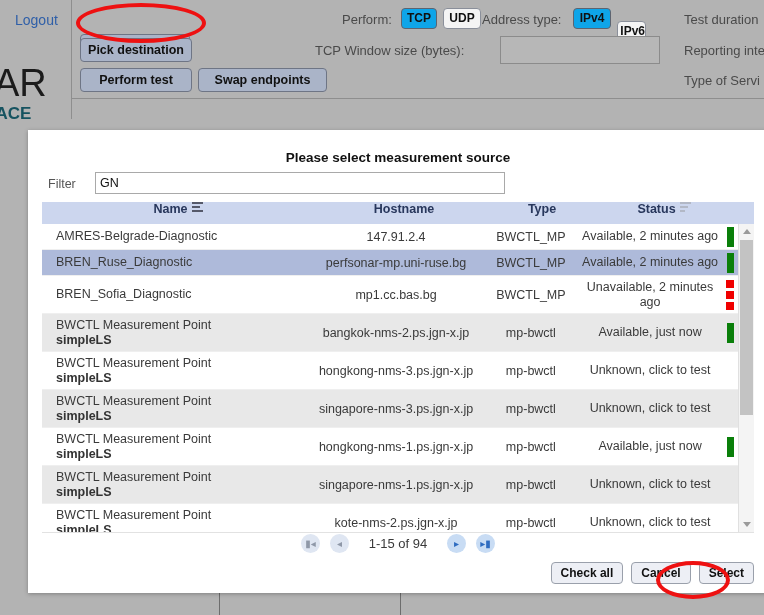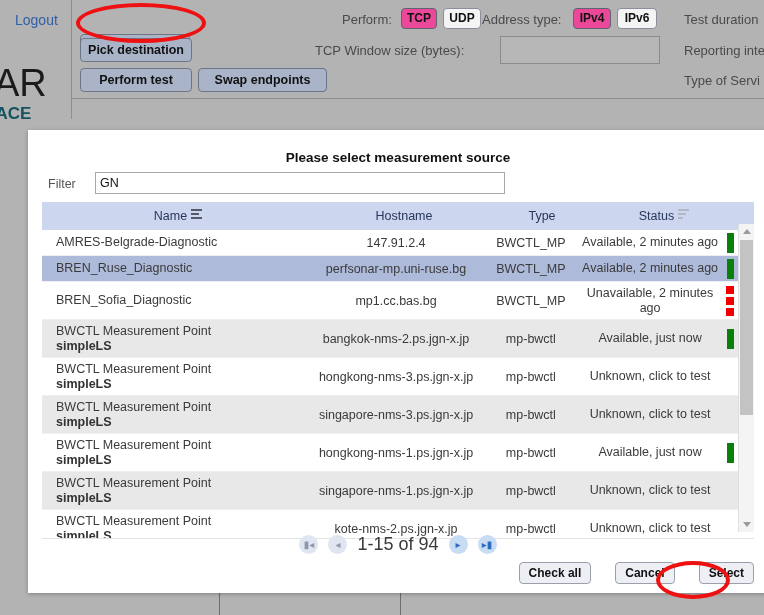--- a/index.html
+++ b/index.html
@@ -106,25 +106,25 @@
     background: #f4f4f4;
     color: #111;
     font-weight: bold;
     font-size: 12px;
     text-align: center;
     line-height: 19px;
     height: 21px;
     cursor: pointer;
     box-sizing: border-box;
   }
-  .tbtn.on { background: #ec4899; border-color: #5e6470; }
+  .tbtn.on { background: #0ea5e9; border-color: #5e6470; }
   #btn-tcp  { left: 401px; top: 8px;  width: 36px; }
   #btn-udp  { left: 443px; top: 8px;  width: 38px; }
   #btn-ipv4 { left: 573px; top: 8px;  width: 38px; }
-  #btn-ipv6 { left: 617px; top: 8px;  width: 40px; }
+  #btn-ipv6 { left: 617px; top: 21px;  width: 29px; text-align: right; }
 
   #tcpwin-input {
     position: absolute;
     left: 500px; top: 36px;
     width: 160px; height: 28px;
     background: #b7b7b7;
     border: 1px solid #8b8b8b;
     box-sizing: border-box;
   }
 
@@ -187,24 +187,23 @@
 
   
   #grid {
     position: absolute;
     left: 14px; top: 72px;
     width: 712px;
     height: 330px;
   }
   #grid-head {
     display: flex;
-    height: 28px;
+    height: 22px;
     background: #ccd6ee;
-    align-items: center;
-    font-weight: normal;
+    font-weight: bold;
     font-size: 12.5px;
     color: #28375c;
   }
   .col-name  { width: 272px; }
   .col-host  { width: 180px; text-align: center; }
   .col-type  { width: 96px;  text-align: center; }
   .col-stat  { width: 148px; text-align: center; }
   .col-led   { width: 16px; }
   #grid-head .col-name { text-align: center; }
 
@@ -314,32 +313,32 @@
     background: #dfe6f2;
     display: flex; align-items: center; justify-content: center;
     cursor: pointer;
     color: #8f98a8;
     font-size: 10px;
     line-height: 1;
   }
   .pg-btn.active { background: #c8dcf4; color: #2f6cc0; }
   .pg-btn span { display: block; transform: translateY(-0.5px); }
   #pg-info {
-    font-size: 18px;
+    font-size: 13px;
     color: #3a3a3a;
     min-width: 78px;
     text-align: center;
   }
 
   
   #dlg-buttons {
     position: absolute;
     right: 14px; top: 432px;
     display: flex;
-    gap: 24px;
+    gap: 8px;
   }
   .dbtn {
     background: #edeff5;
     border: 1px solid #9aa0ab;
     border-radius: 4px;
     font-size: 12px;
     font-weight: bold;
     color: #111;
     padding: 3px 9px;
     cursor: pointer;

